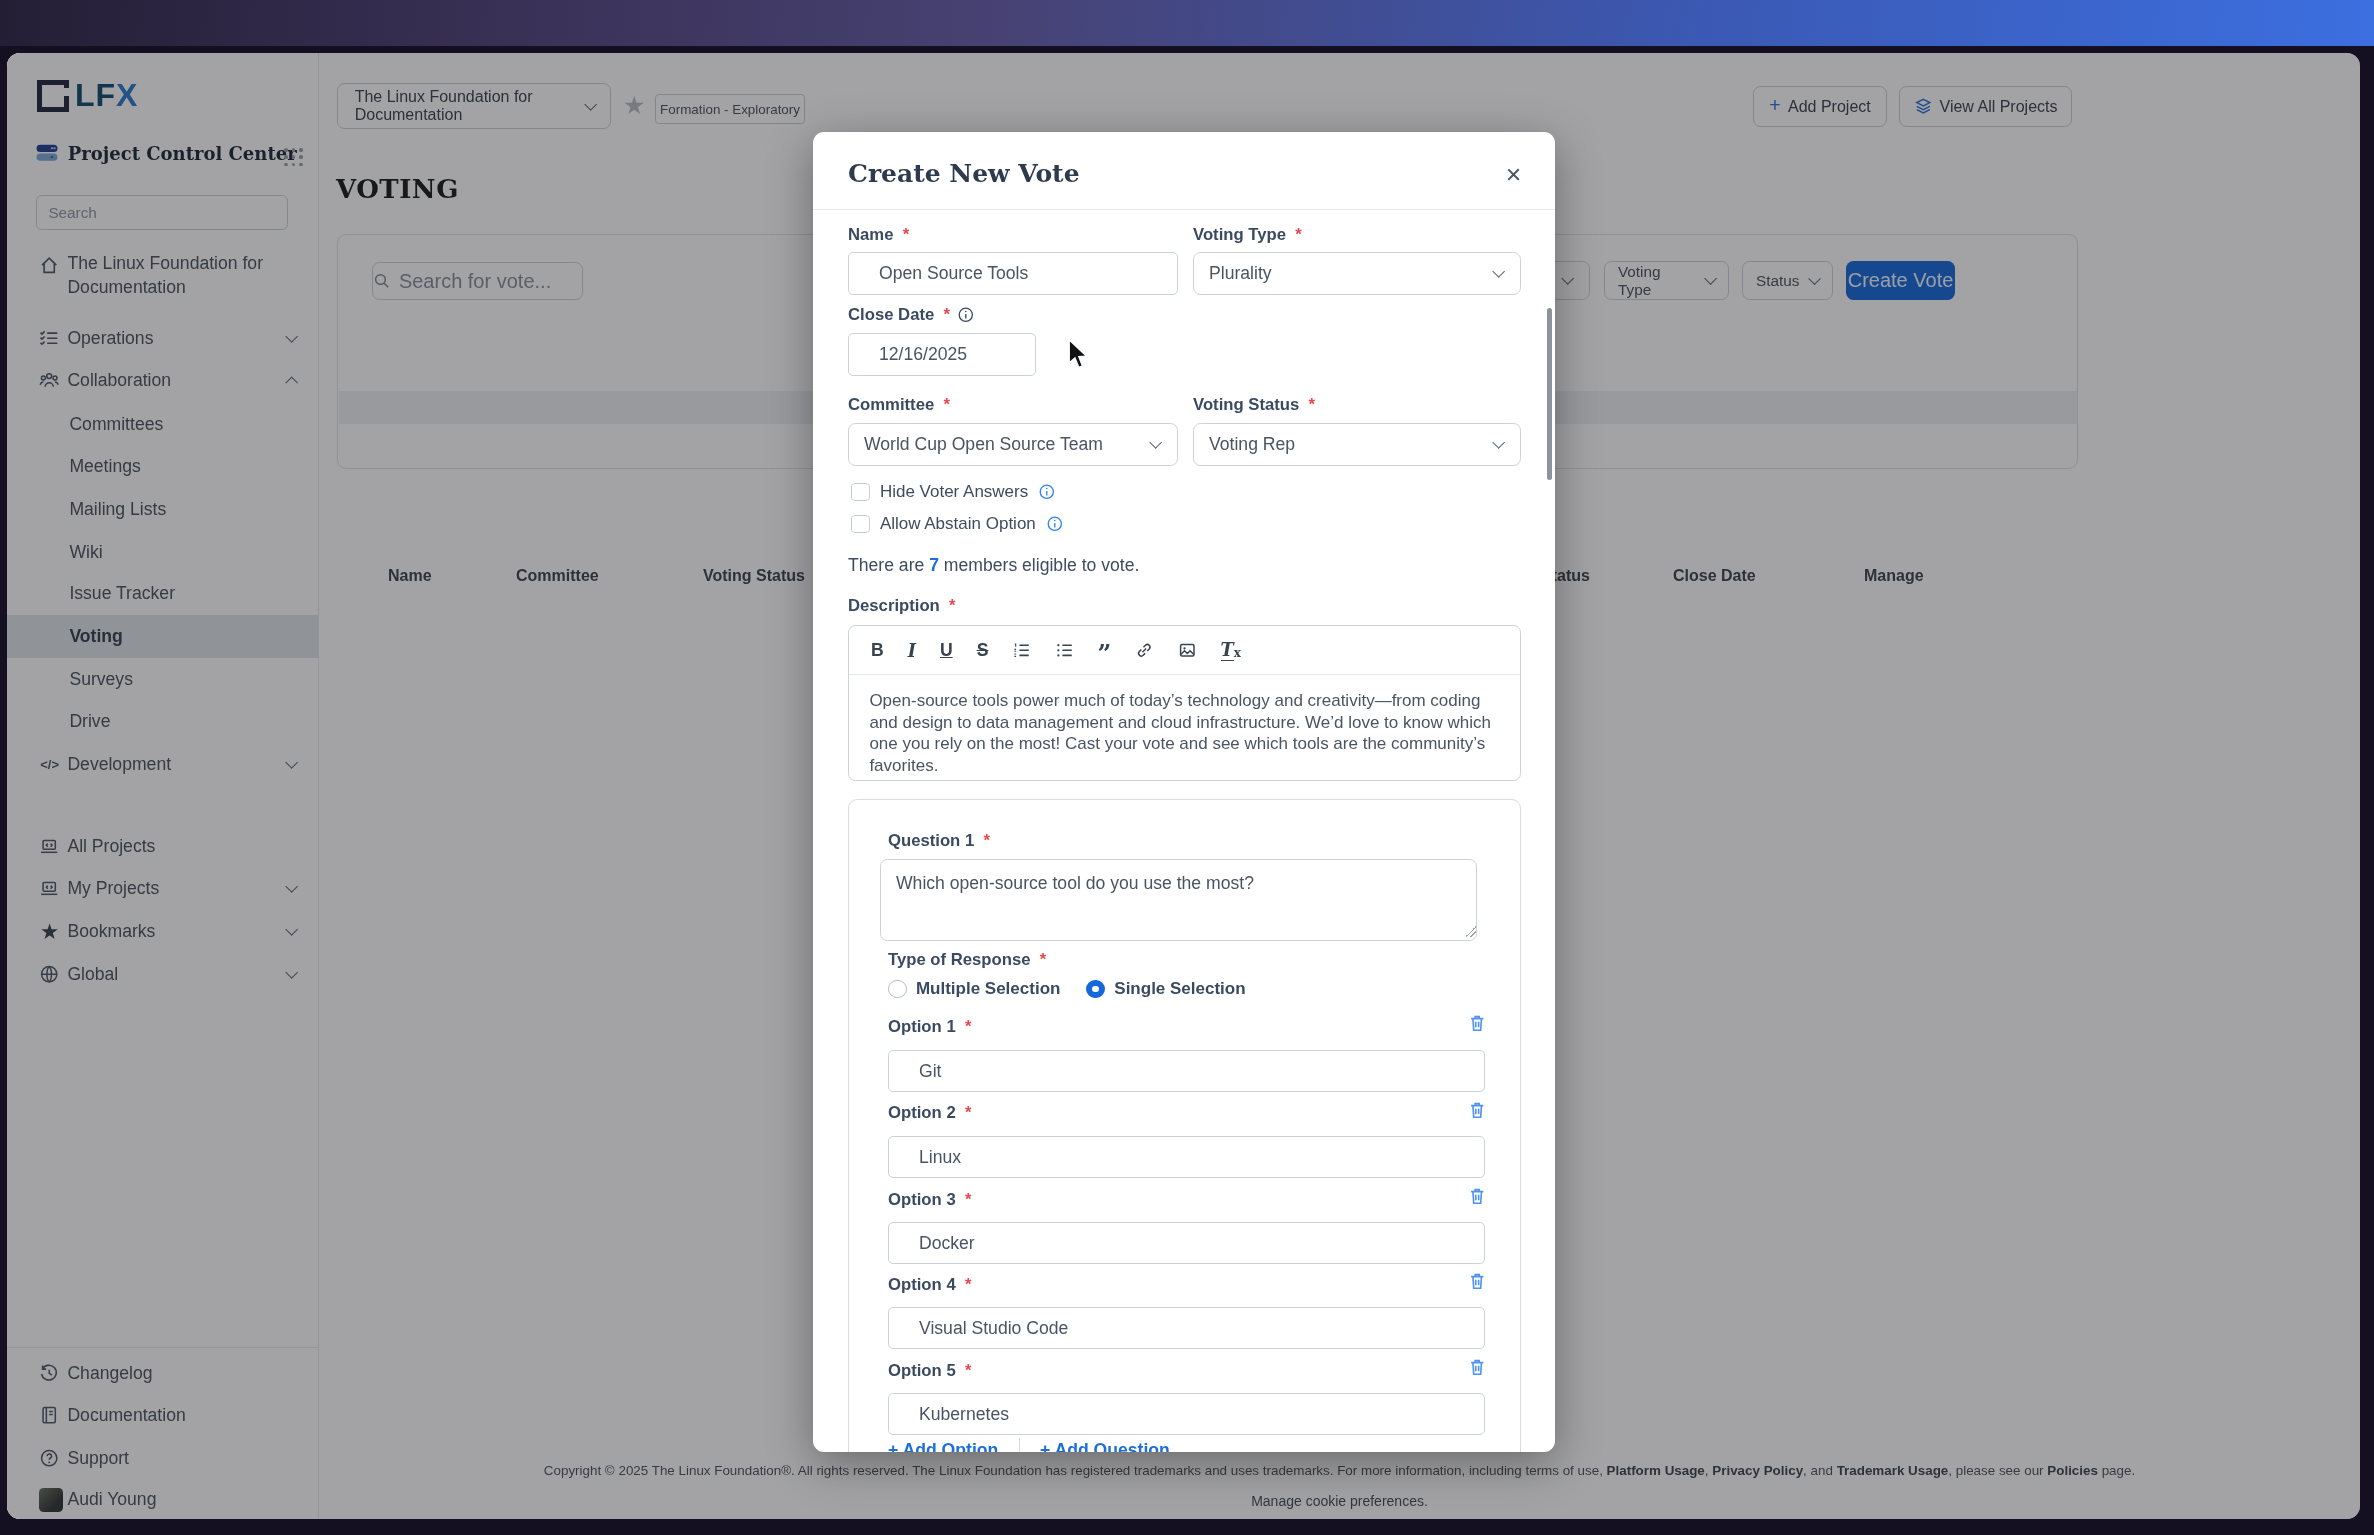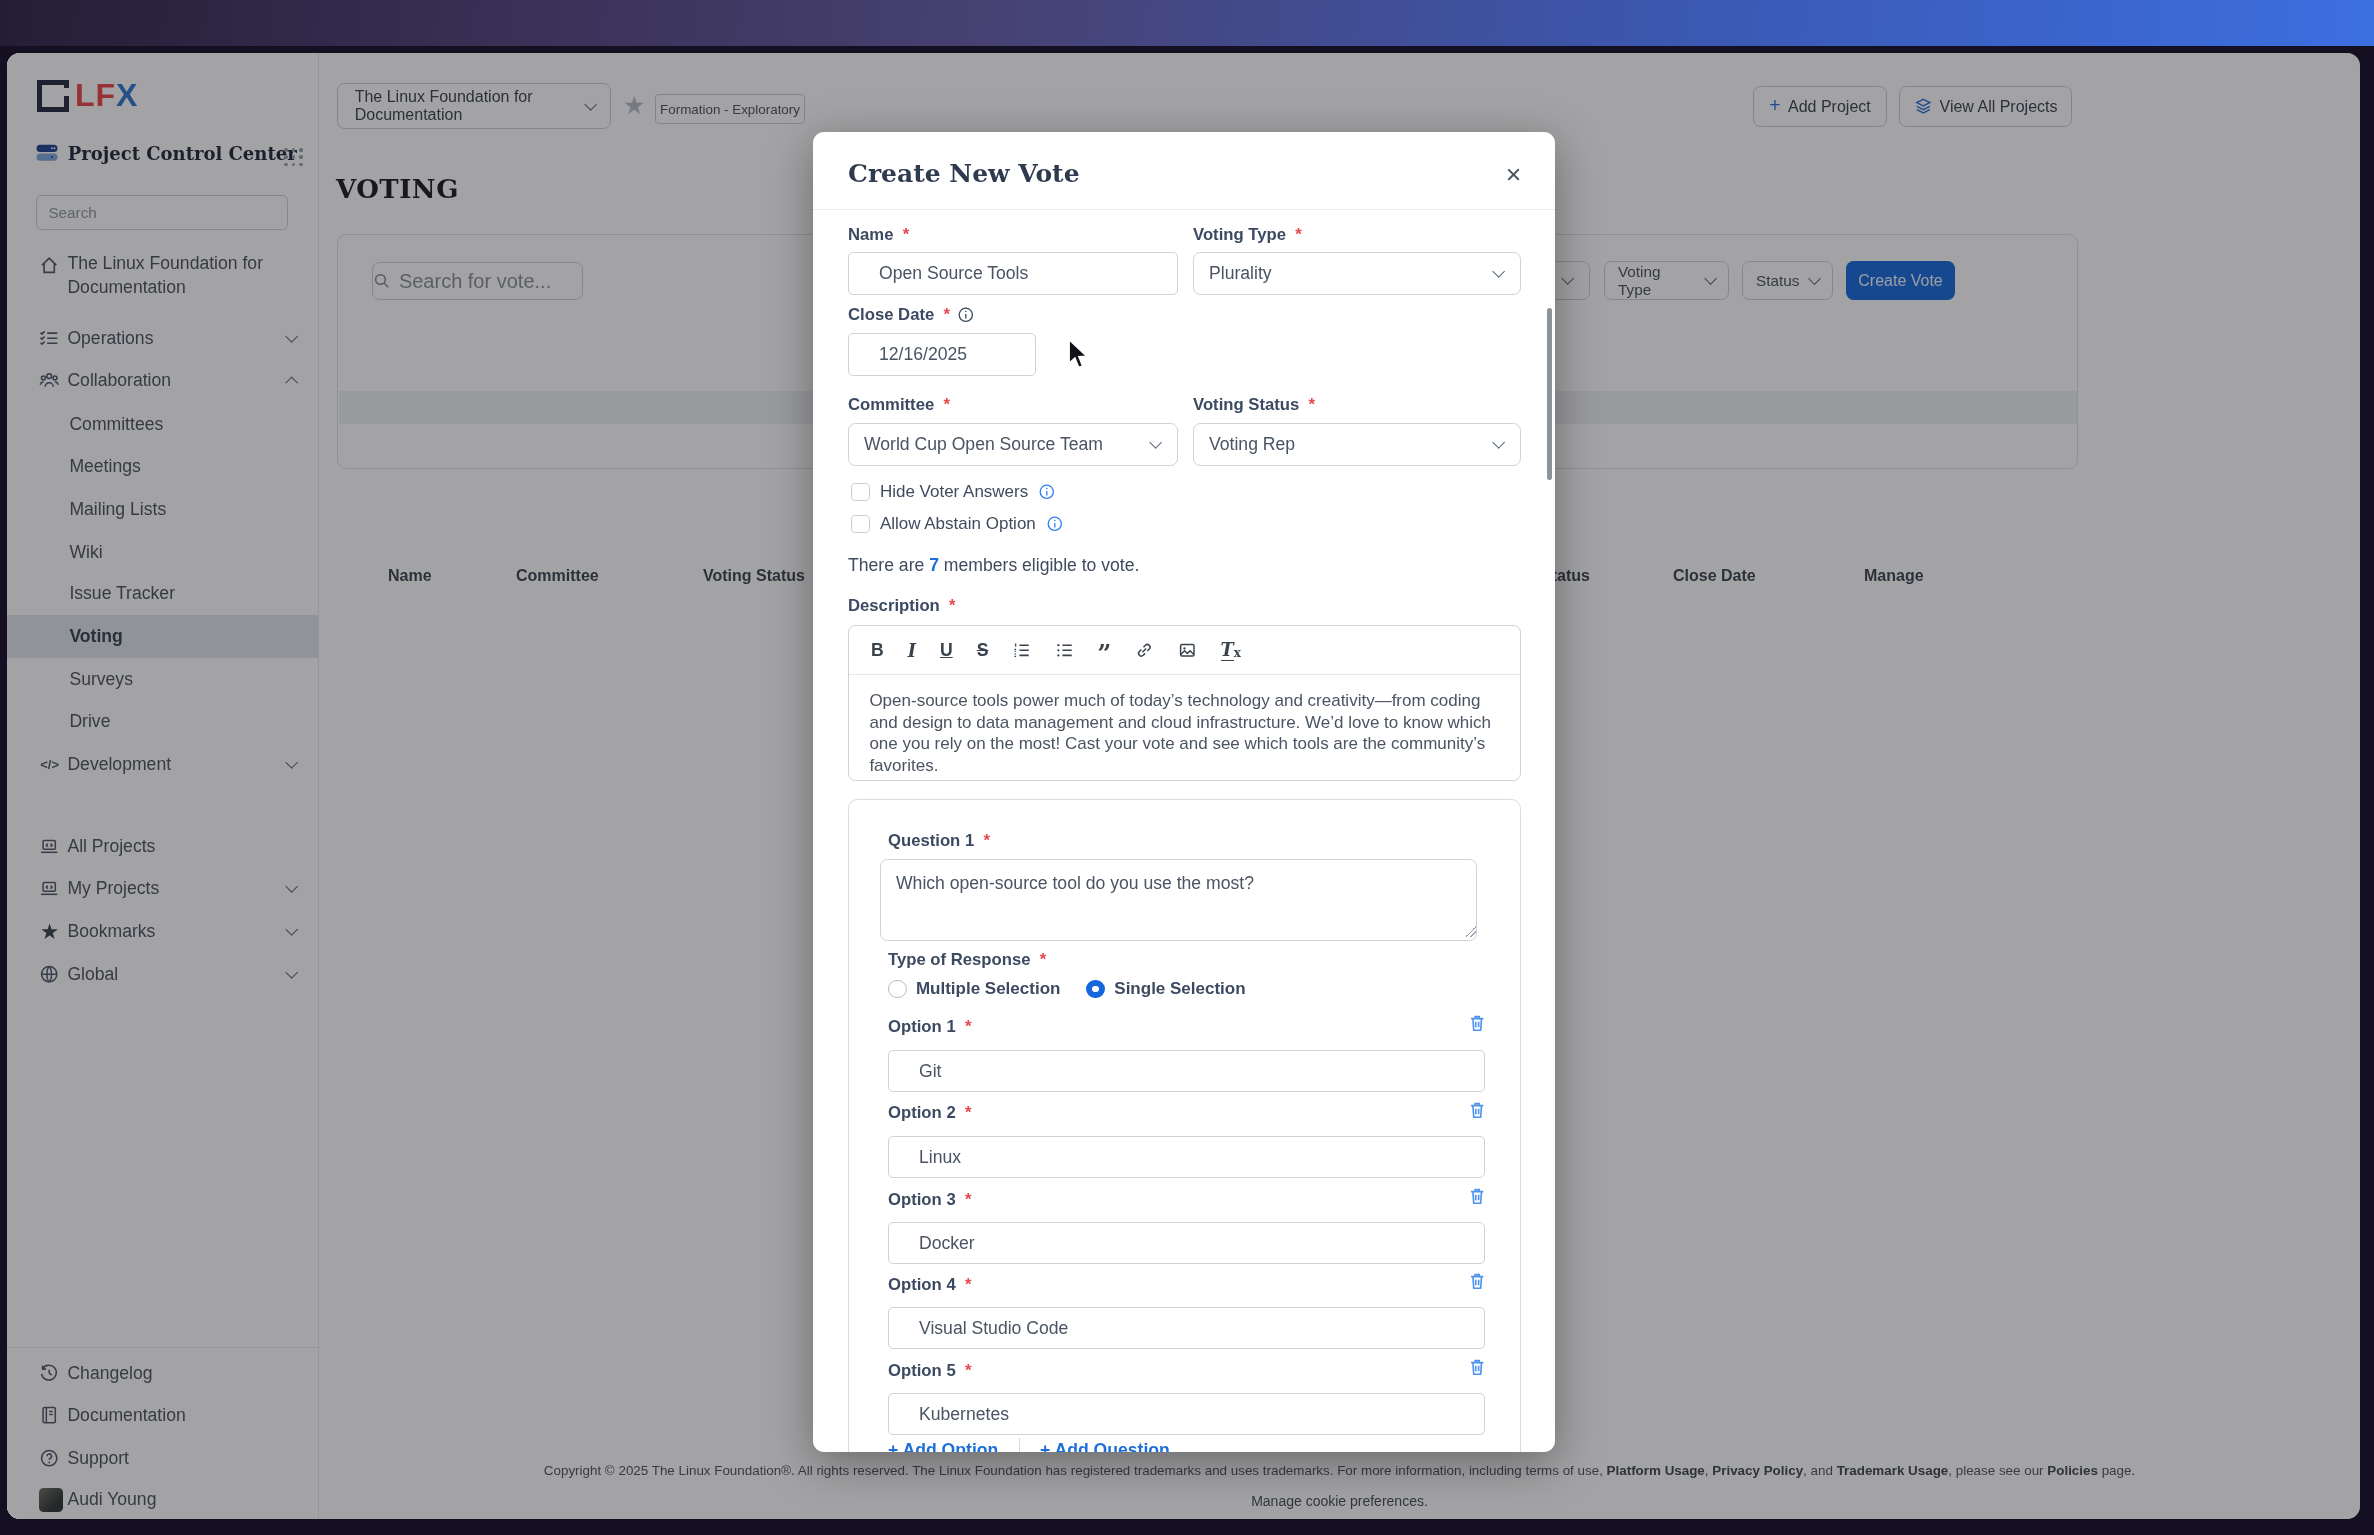--- a/index.html
+++ b/index.html
@@ -13,21 +13,21 @@
   .window{position:absolute;left:7.4px;top:53px;width:2353px;height:1466px;background:#ffffff;border-radius:13px;}
   .overlay{position:absolute;left:7.4px;top:53px;width:2353px;height:1466px;border-radius:13px;
     background:rgba(24,24,30,0.40);z-index:40;}
 
   
   .sidebar{position:absolute;left:7.4px;top:53px;width:311px;height:1466px;background:#fff;
     border-right:0.9px solid #e7eaed;border-radius:13px 0 0 13px;z-index:10;}
   .logo{position:absolute;left:30px;top:24px;display:flex;align-items:center;}
   .lf-mark{position:relative;width:22px;height:22px;border:5.6px solid #20263a;display:inline-block;margin-right:5.6px;}
   .lf-mark::after{content:"";position:absolute;right:-6.5px;top:3.7px;width:7.4px;height:8.3px;background:#fff;}
-  .logo-lf{font-size:32px;font-weight:800;color:#ef4444;letter-spacing:0.9px;}
+  .logo-lf{font-size:32px;font-weight:800;color:#0c4a6e;letter-spacing:0.9px;}
   .logo-x{font-size:32px;font-weight:800;color:#2e77d0;}
   .pcc{position:absolute;left:28px;top:89px;display:flex;align-items:center;gap:8.3px;}
   .pcc-name{font-size:18px;font-weight:700;color:#1d2637;}
   .grid-icon{position:absolute;left:275px;top:93px;width:22px;height:22px;}
   .grid-icon i{position:absolute;width:3.7px;height:3.7px;border-radius:50%;background:#98a1aa;}
   .search-box{position:absolute;left:29px;top:142px;width:252px;height:35px;border:0.9px solid #ccd2d9;
     border-radius:5.6px;background:#fff;display:flex;align-items:center;padding:0 11px;box-sizing:border-box;
     font-size:15.3px;color:#8d959e;}
   .nav-item{position:absolute;left:0;width:311px;height:43px;display:flex;align-items:center;}
   .nav-ic{position:absolute;left:32px;width:20.4px;height:20.4px;display:flex;align-items:center;justify-content:center;
@@ -54,21 +54,21 @@
   .plus-ic{color:#2f6fd8;font-size:19.5px;font-weight:400;margin-top:-1.9px;}
   .page-title{position:absolute;left:336px;top:174px;font-size:26px;font-weight:700;color:#16191d;letter-spacing:0.5px;z-index:10;}
   .card{position:absolute;left:337px;top:234px;width:1741px;height:235px;background:#fff;border:0.9px solid #dee2e7;
     border-radius:9.3px;z-index:10;box-sizing:border-box;}
   .vote-search{position:absolute;left:34px;top:27px;width:211px;height:38px;border:0.9px solid #ccd2d9;border-radius:7.4px;
     display:flex;align-items:center;gap:8.3px;padding:0 0;box-sizing:border-box;font-size:20px;color:#868e96;}
   .fsel{position:absolute;top:26px;height:39px;border:0.9px solid #ccd2d9;border-radius:7.4px;background:#fff;
     display:flex;align-items:center;padding:0 13px;box-sizing:border-box;font-size:15.3px;color:#49525b;}
   .fsel .chev{position:static;margin-left:11px;}
   .btn-primary{position:absolute;left:1508px;top:26px;width:109px;height:39px;background:#1568db;border-radius:7.4px;
-    display:flex;align-items:center;justify-content:center;color:#f2f7fd;font-size:16px;}
+    display:flex;align-items:center;justify-content:center;color:#f2f7fd;font-size:20px;}
   .thead span{position:absolute;top:332px;font-size:16px;font-weight:700;color:#3a434d;}
   .stripe{position:absolute;left:0.9px;top:156px;width:1738px;height:33px;background:#eef1f4;}
   .footer1{position:absolute;left:318px;top:1463px;width:2043px;text-align:center;font-size:13.4px;color:#4b545d;z-index:10;}
   .footer1 b{color:#3c454e;}
   .footer2{position:absolute;left:318px;top:1493px;width:2043px;text-align:center;font-size:14px;color:#434c55;z-index:10;}
 
   
   .modal{position:absolute;left:813px;top:132px;width:742px;height:1320px;background:#fff;border-radius:11px;
     box-shadow:0 11px 45px rgba(0,0,0,0.35);z-index:60;overflow:hidden;}
   .m-head{position:absolute;left:0;top:12px;width:742px;height:66px;border-bottom:0.9px solid #e8ebee;box-sizing:border-box;}

